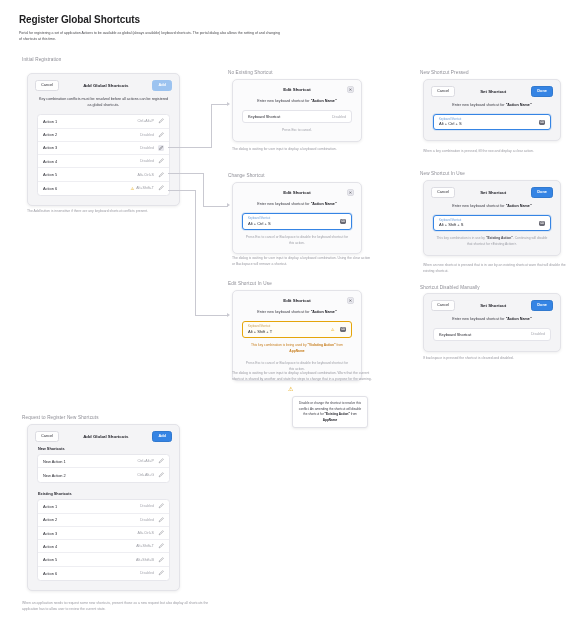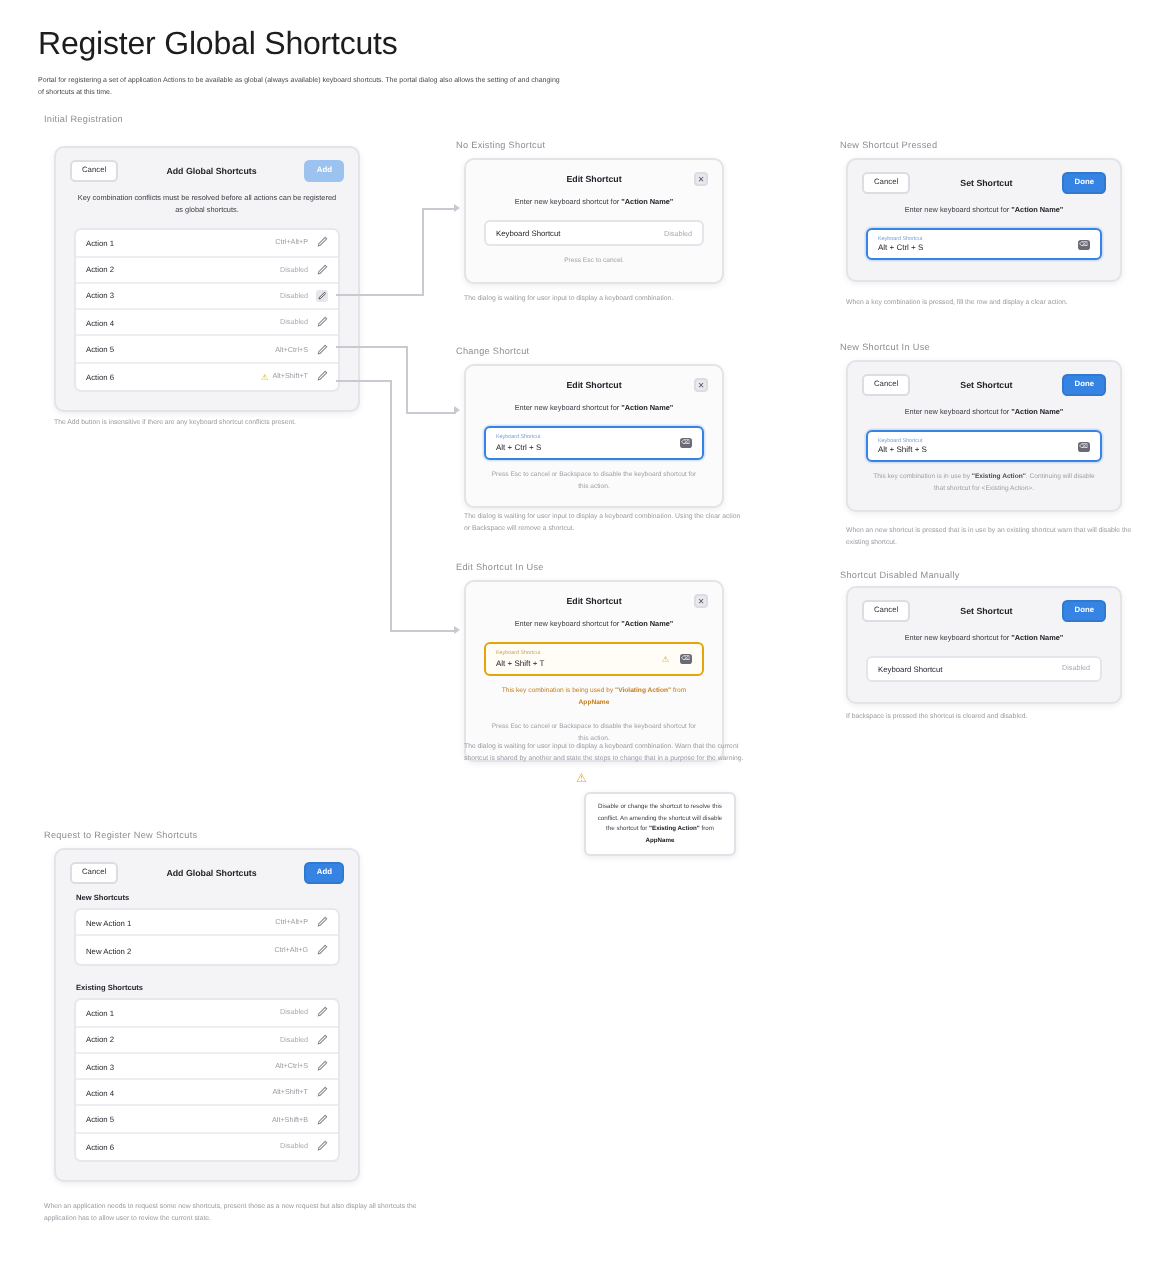--- a/index.html
+++ b/index.html
@@ -5,21 +5,21 @@
   * { box-sizing: border-box; margin: 0; padding: 0; }
   body {
     width: 587px; height: 640px;
     background: #ffffff;
     font-family: "Liberation Sans", sans-serif;
     color: #2b2b2b;
     position: relative;
     overflow: hidden;
   }
   .page-head { position: absolute; left: 19px; top: 14px; width: 420px; }
-  .page-title { font-size: 16px; font-weight: normal; letter-spacing: -0.1px; color: #1d1d1f; }
+  .page-title { font-size: 10px; font-weight: bold; letter-spacing: -0.1px; color: #1d1d1f; }
   .page-desc { margin-top: 5px; font-size: 3.5px; line-height: 1.75; color: #4a4a4f; width: 262px; }
 
   .section-label { position: absolute; font-size: 4.6px; color: #8c8c94; letter-spacing: 0.15px; }
   .caption { position: absolute; font-size: 3.4px; line-height: 1.8; color: #9a9aa2; }
 
   
   .dialog {
     position: absolute;
     background: #fbfbfc;
     border: 0.6px solid #e3e3e8;

